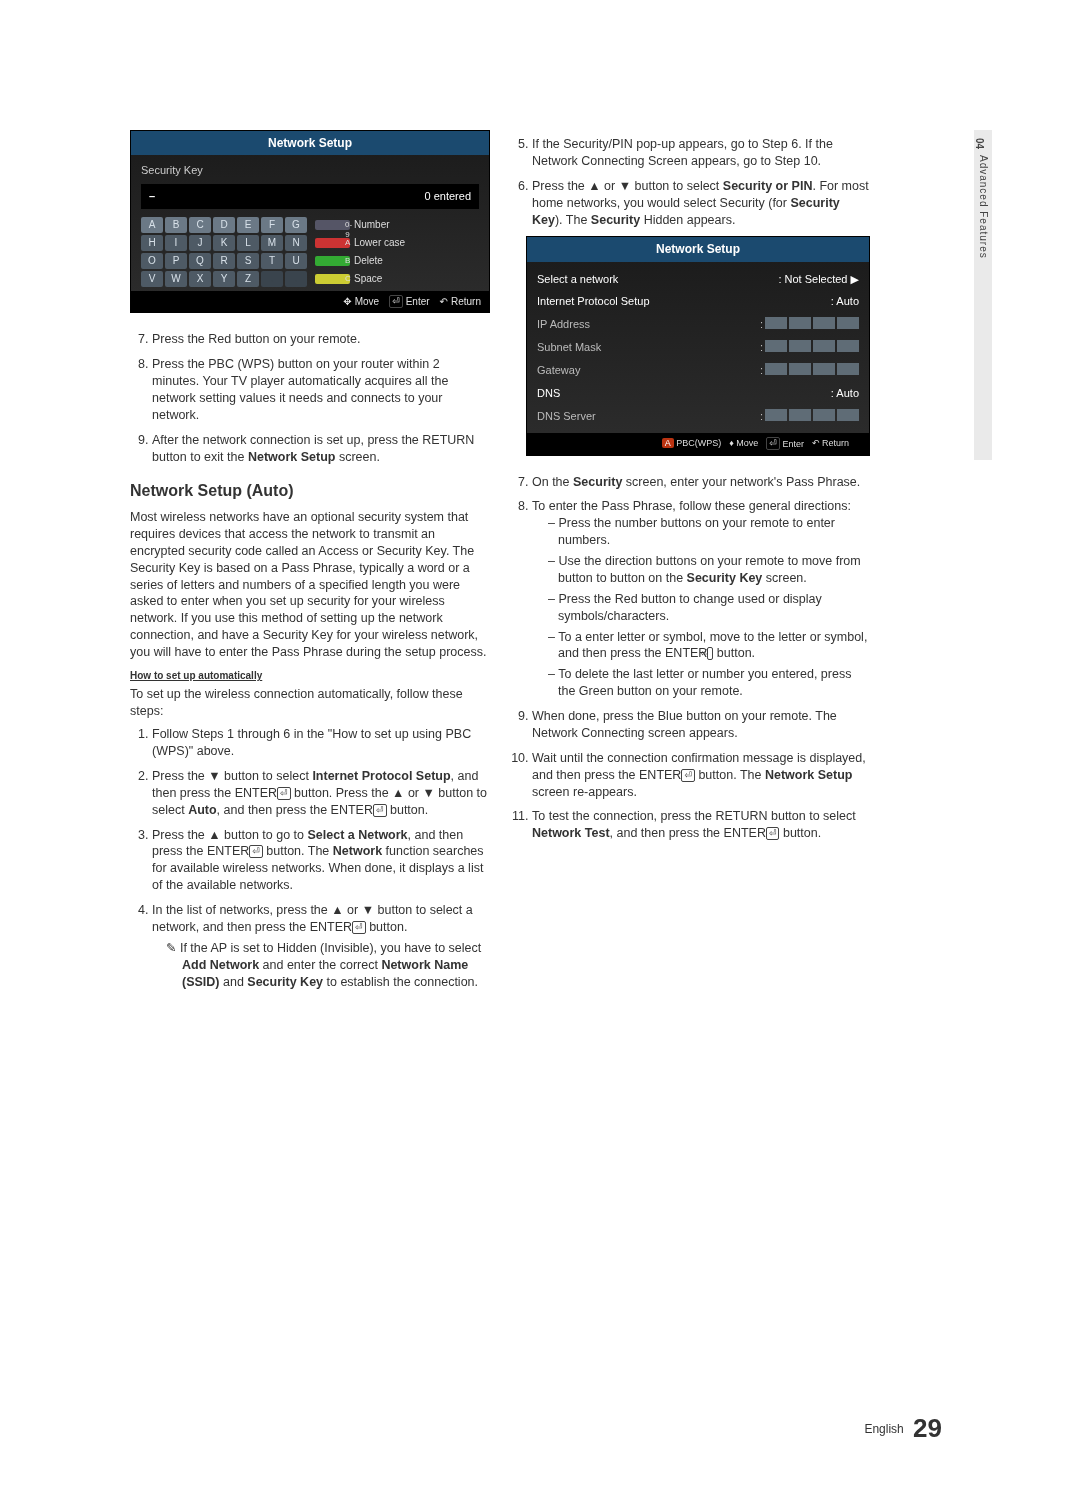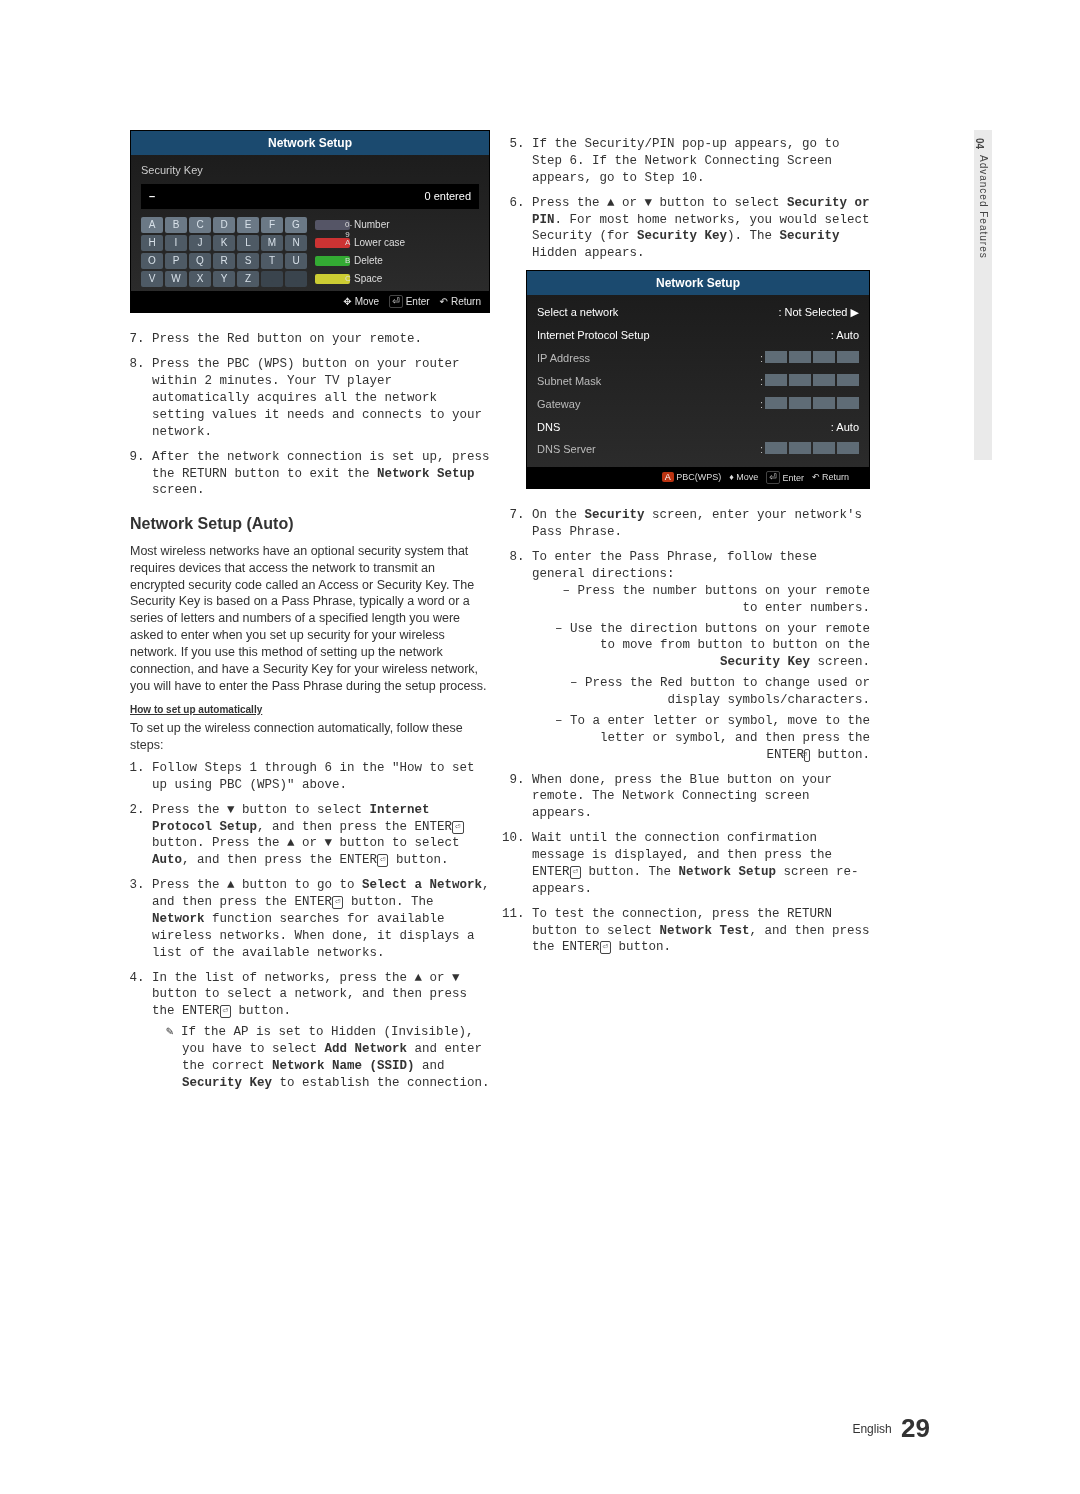--- a/index.html
+++ b/index.html
@@ -94,34 +94,34 @@
   .net-boxes .bx { width:22px; height:12px; background:#3a6; background:#5f6c76; }
   .net-footer {
     background:#000; color:#ddd; font-size:9px;
     padding:4px 20px; display:flex; justify-content:flex-end; gap:8px;
   }
   .net-footer .badge{ background:#b31; color:#fff; padding:0 3px; border-radius:2px;}
 
   
   .body-text { font-size: 12.5px; line-height: 1.35; color:#333; }
   ol.steps { list-style: decimal; padding-left: 22px; margin: 6px 0; }
-  ol.steps > li { margin-bottom: 8px; font-family: Liberation Mono, monospace; }
+  ol.steps > li { margin-bottom: 8px; }
   ol.steps ul { list-style: none; padding-left: 16px; }
-  ol.steps ul li { margin-bottom:4px; text-indent:-10px; padding-left:10px;text-align:right;}
+  ol.steps ul li { margin-bottom:4px; text-indent:-10px; padding-left:10px;}
   ol.steps ul li::before { content: "– "; }
   .note { padding-left: 30px; text-indent: -16px; margin-top:4px; margin-bottom:6px;}
   .note::before { content: "✎  "; }
   h2.sec { font-size: 16px; font-weight:bold; margin: 14px 0 8px 0;}
   .sub-h { font-size: 10px; font-weight:bold; text-decoration: underline; margin:8px 0 4px 0;}
   b { font-weight: bold; }
   .enter-sym { display:inline-block; border:1px solid #444; font-size:9px; padding:0 2px; border-radius:2px; line-height:11px; vertical-align:1px;}
 
   
   .pg-footer {
-    position:absolute; bottom:50px; right:150px;
+    position:absolute; bottom:50px; right:138px;
     font-size:12px; color:#333;
   }
   .pg-footer .num { font-size:26px; font-weight:bold; margin-left:6px; vertical-align:-4px;}
 </style>
 </head>
 <body>
 
 <div class="side-tab">
   <span class="ch">04</span>
   <span class="label">Advanced Features</span>
@@ -278,20 +278,21 @@
 
     <ol class="steps" start="7">
       <li><span>On the </span><b>Security</b><span> screen, enter your network's Pass Phrase.</span>
       </li>
       <li><span>To enter the Pass Phrase, follow these general directions:</span>
         <ul>
           <li>Press the number buttons on your remote to enter numbers.</li>
           <li><span>Use the direction buttons on your remote to move from button to button on the </span><b>Security Key</b><span> screen.</span></li>
           <li>Press the Red button to change used or display symbols/characters.</li>
           <li><span>To a enter letter or symbol, move to the letter or symbol, and then press the ENTER</span><span class="enter-sym">⏎</span><span> button.</span></li>
+          <li>To delete the last letter or number you entered, press the Green button on your remote.</li>
         </ul>
       </li>
       <li>When done, press the Blue button on your remote. The Network Connecting screen appears.</li>
       <li><span>Wait until the connection confirmation message is displayed, and then press the ENTER</span><span class="enter-sym">⏎</span><span> button. The </span><b>Network Setup</b><span> screen re-appears.</span></li>
       <li><span>To test the connection, press the RETURN button to select </span><b>Network Test</b><span>, and then press the ENTER</span><span class="enter-sym">⏎</span><span> button.</span></li>
     </ol>
   </div>
 </div>
 
 <div class="pg-footer">

